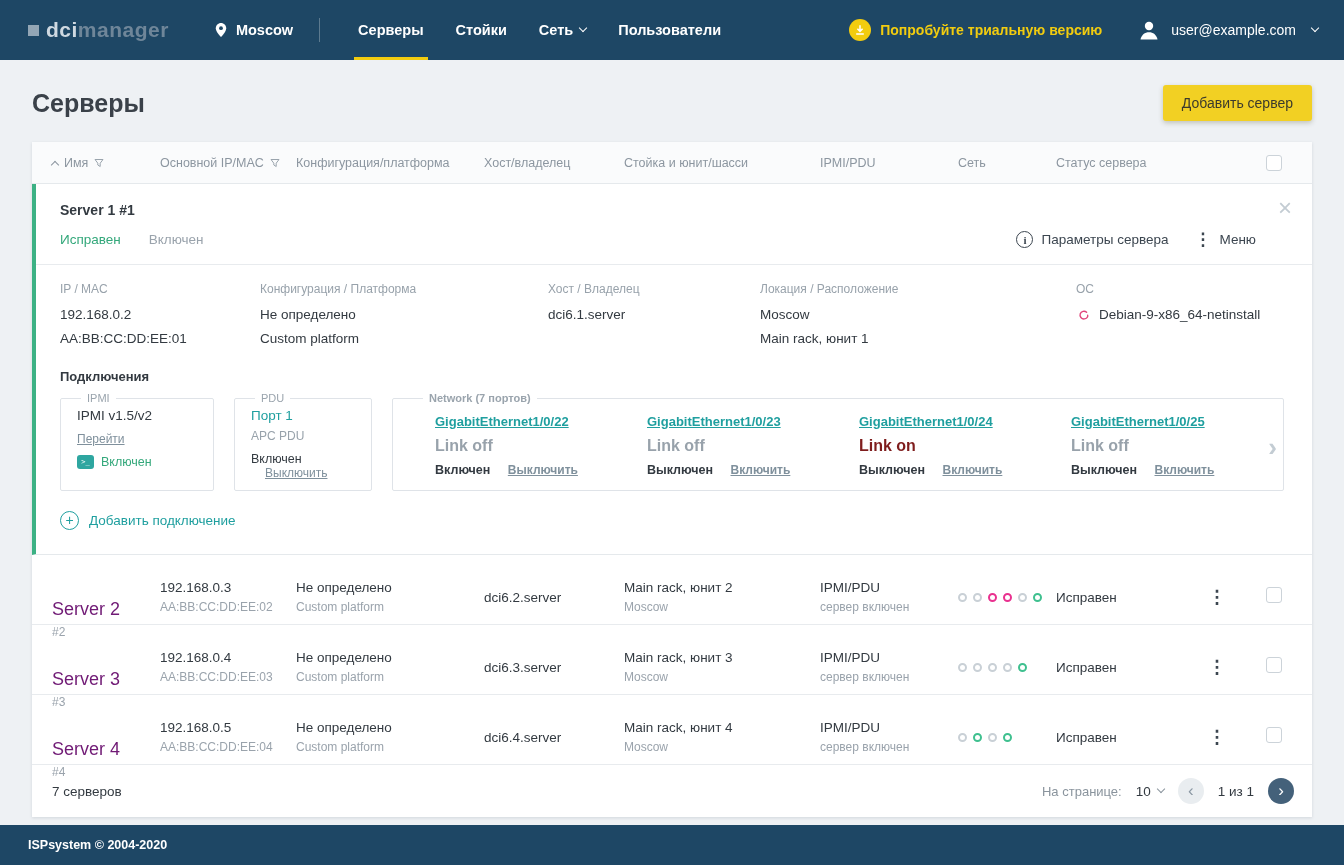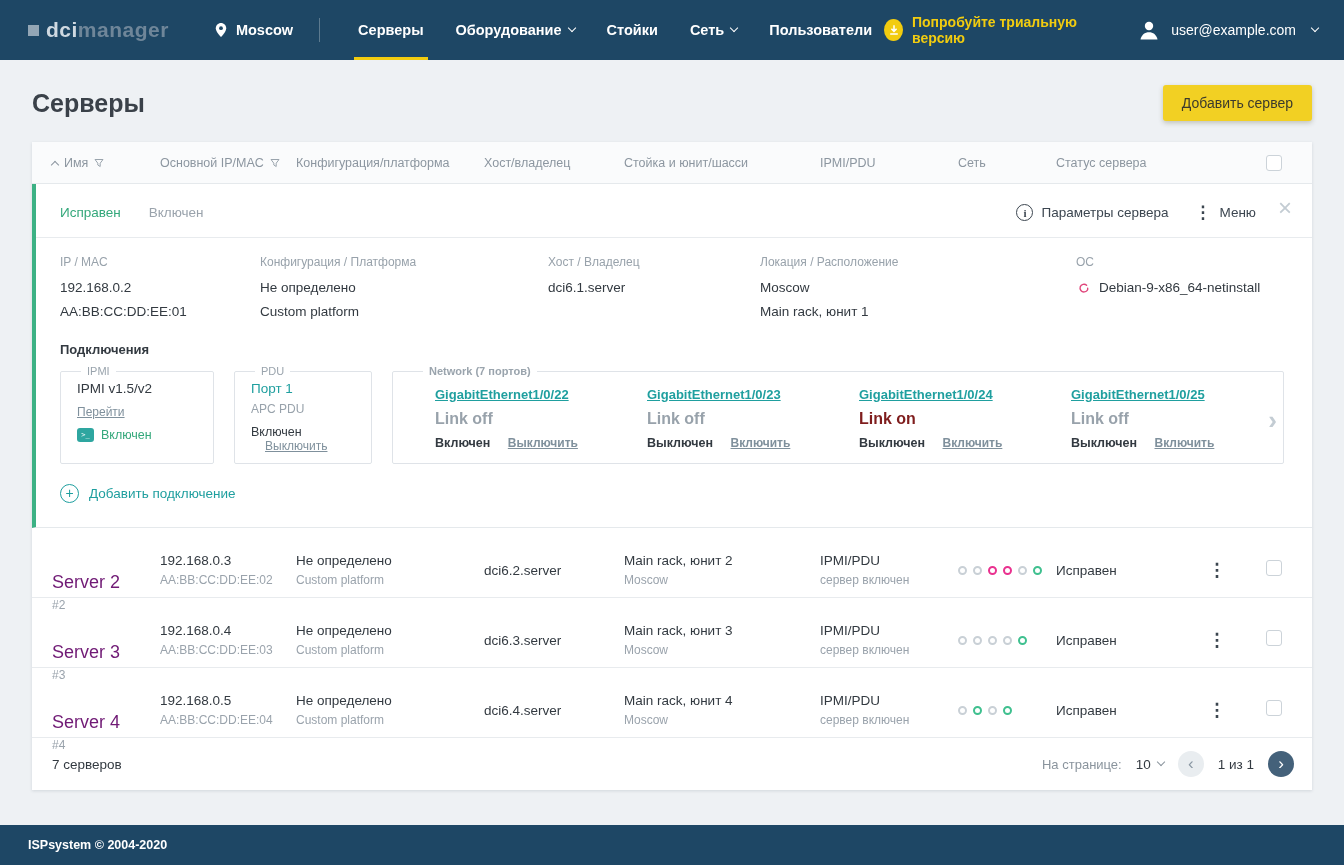--- a/index.html
+++ b/index.html
@@ -147,24 +147,20 @@
             <circle cx="8" cy="6.2" r="1.9" fill="#1e4765"></circle>
           </svg>
         <span>Moscow</span>
       </div>
       <div class="nav-divider"></div>
       <nav class="nav-items">
         <div class="nav-item active">
             <span>Серверы</span>
           </div>
         <div class="nav-item">
-            <span>Оборудование</span>
-            <span class="chev"></span>
-          </div>
-        <div class="nav-item">
             <span>Стойки</span>
           </div>
         <div class="nav-item">
             <span>Сеть</span>
             <span class="chev"></span>
           </div>
         <div class="nav-item">
             <span>Пользователи</span>
           </div>
       </nav>
@@ -230,20 +226,21 @@
           <span>Статус сервера</span>
         </div>
       <div class="th"></div>
       <div class="th">
           <span class="checkbox"></span>
         </div>
     </div>
 
     <section class="expanded">
       <button class="close-btn">×</button>
+      <div class="exp-title">Server 1 #1</div>
       <div class="exp-sub">
         <span class="st-green">Исправен</span>
         <span class="st-gray">Включен</span>
         <div class="exp-actions">
           <span class="info-icon">i</span>
           <span class="action-label">Параметры сервера</span>
           <span class="kebab">⋮</span>
           <span class="action-label">Меню</span>
         </div>
       </div>

